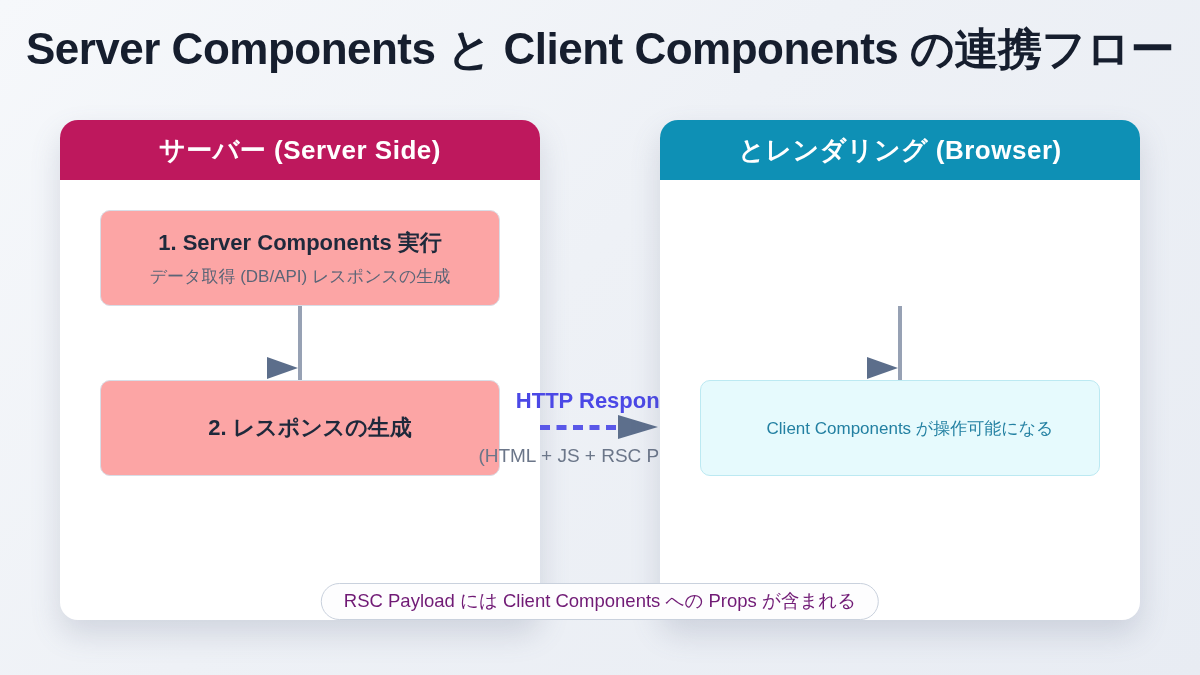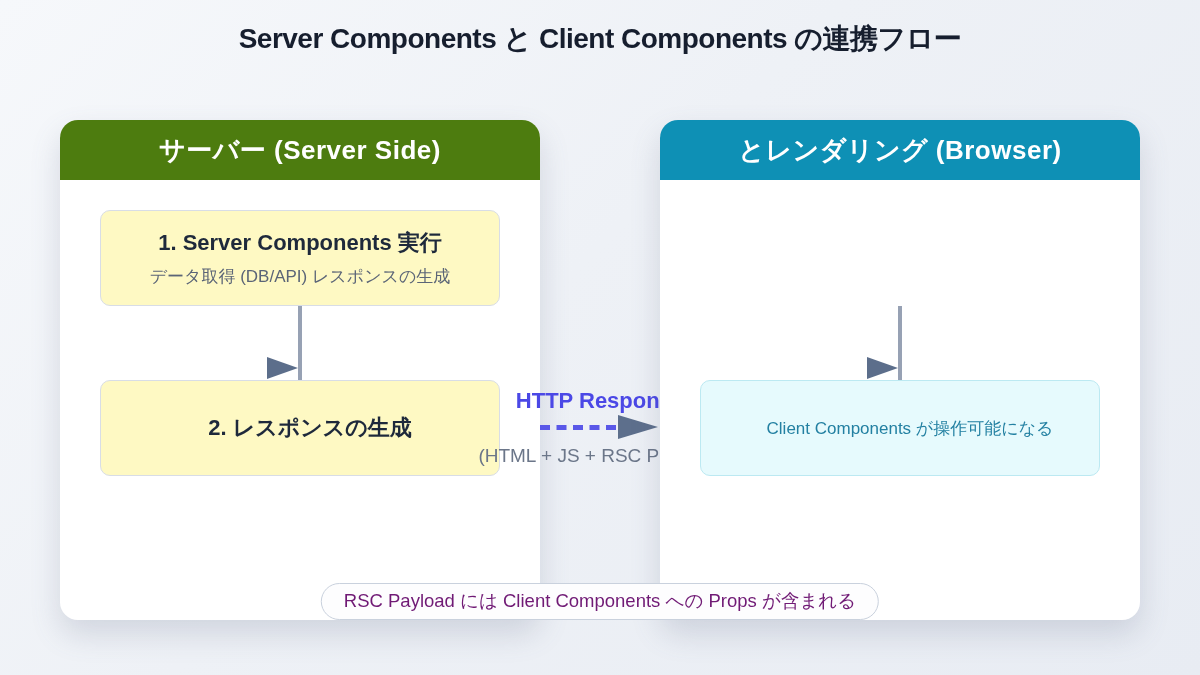--- a/index.html
+++ b/index.html
@@ -5,46 +5,46 @@
   * { margin:0; padding:0; box-sizing:border-box; }
   html,body { width:1200px; height:675px; }
   body {
     position:relative;
     overflow:hidden;
     font-family:"Liberation Sans","DejaVu Sans",sans-serif;
     background:linear-gradient(135deg,#f6f8fb 0%,#eef1f6 45%,#e8ecf3 100%);
   }
   .page-title {
     position:absolute; top:20px; left:0; width:1200px;
-    text-align:center; font-size:28px; font-weight:800;
+    text-align:center; font-size:44px; font-weight:800;
     color:#161e2e; letter-spacing:-0.5px;
   }
   .panel {
     position:absolute; top:120px; width:480px; height:500px;
     background:#ffffff; border-radius:18px;
     box-shadow:0 14px 30px rgba(90,100,130,0.20);
   }
   .panel-server { left:60px;  z-index:1; }
   .panel-client { left:660px; z-index:3; }
   .panel-header {
     height:60px; border-radius:18px 18px 0 0;
     display:flex; align-items:center; justify-content:center;
     color:#ffffff; font-size:26px; font-weight:700; letter-spacing:0.5px;
   }
-  .panel-server .panel-header { background:#4d7c0f; }
+  .panel-server .panel-header { background:#be185d; }
   .panel-client .panel-header { background:#0e90b5; }
   .step {
     position:absolute; left:40px; width:400px; height:96px;
     border-radius:10px;
     display:flex; flex-direction:column; align-items:center; justify-content:center;
     gap:7px;
   }
   .step-1 { top:90px; }
   .step-2 { top:260px;padding-left:20px; }
-  .panel-server .step { background:#fef9c3; border:1.5px solid #d8dde6; }
+  .panel-server .step { background:#fca5a5; border:1.5px solid #d8dde6; }
   .panel-client .step { background:#e6fafd; border:1.5px solid #bce9f2; }
   .step-title { font-size:22px; font-weight:700; }
   .panel-server .step-title { color:#1e293b; }
   .panel-client .step-title { color:#1c4e63; }
   .step-sub { font-size:17px; }
   .panel-server .step-sub { color:#5b6577; }
   .panel-client .step-sub { color:#2380a2; }
   .connector-line {
     position:absolute; left:238px; top:186px; width:4px; height:74px;
     background:#97a1b4;

